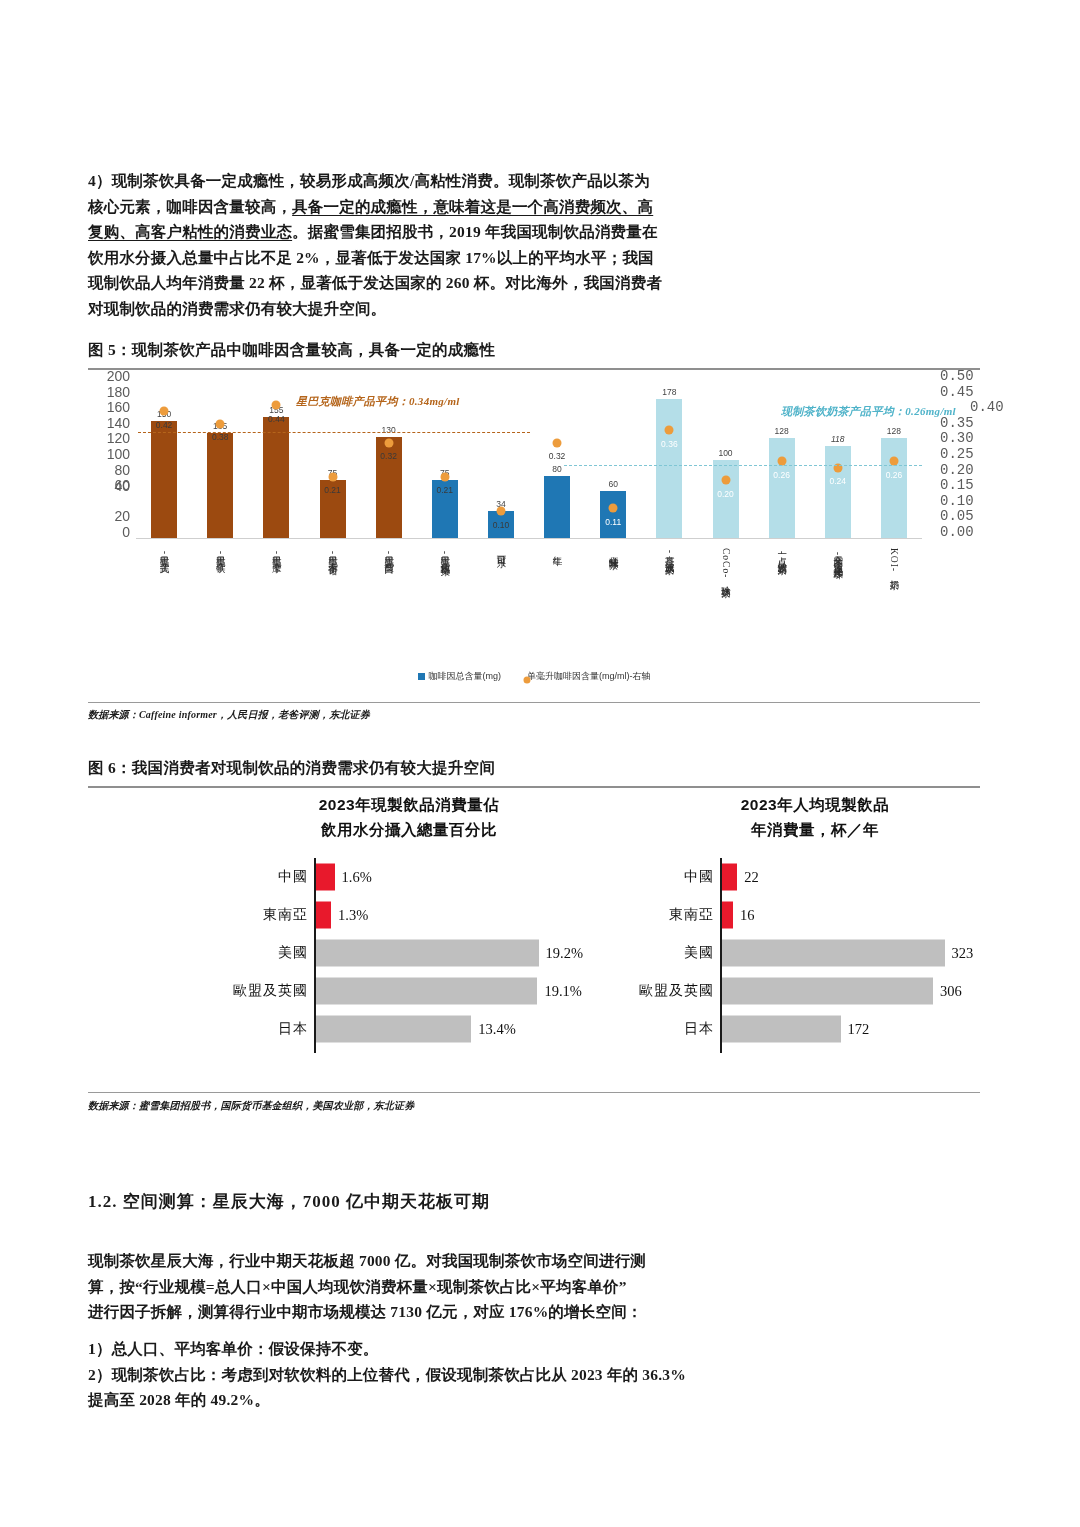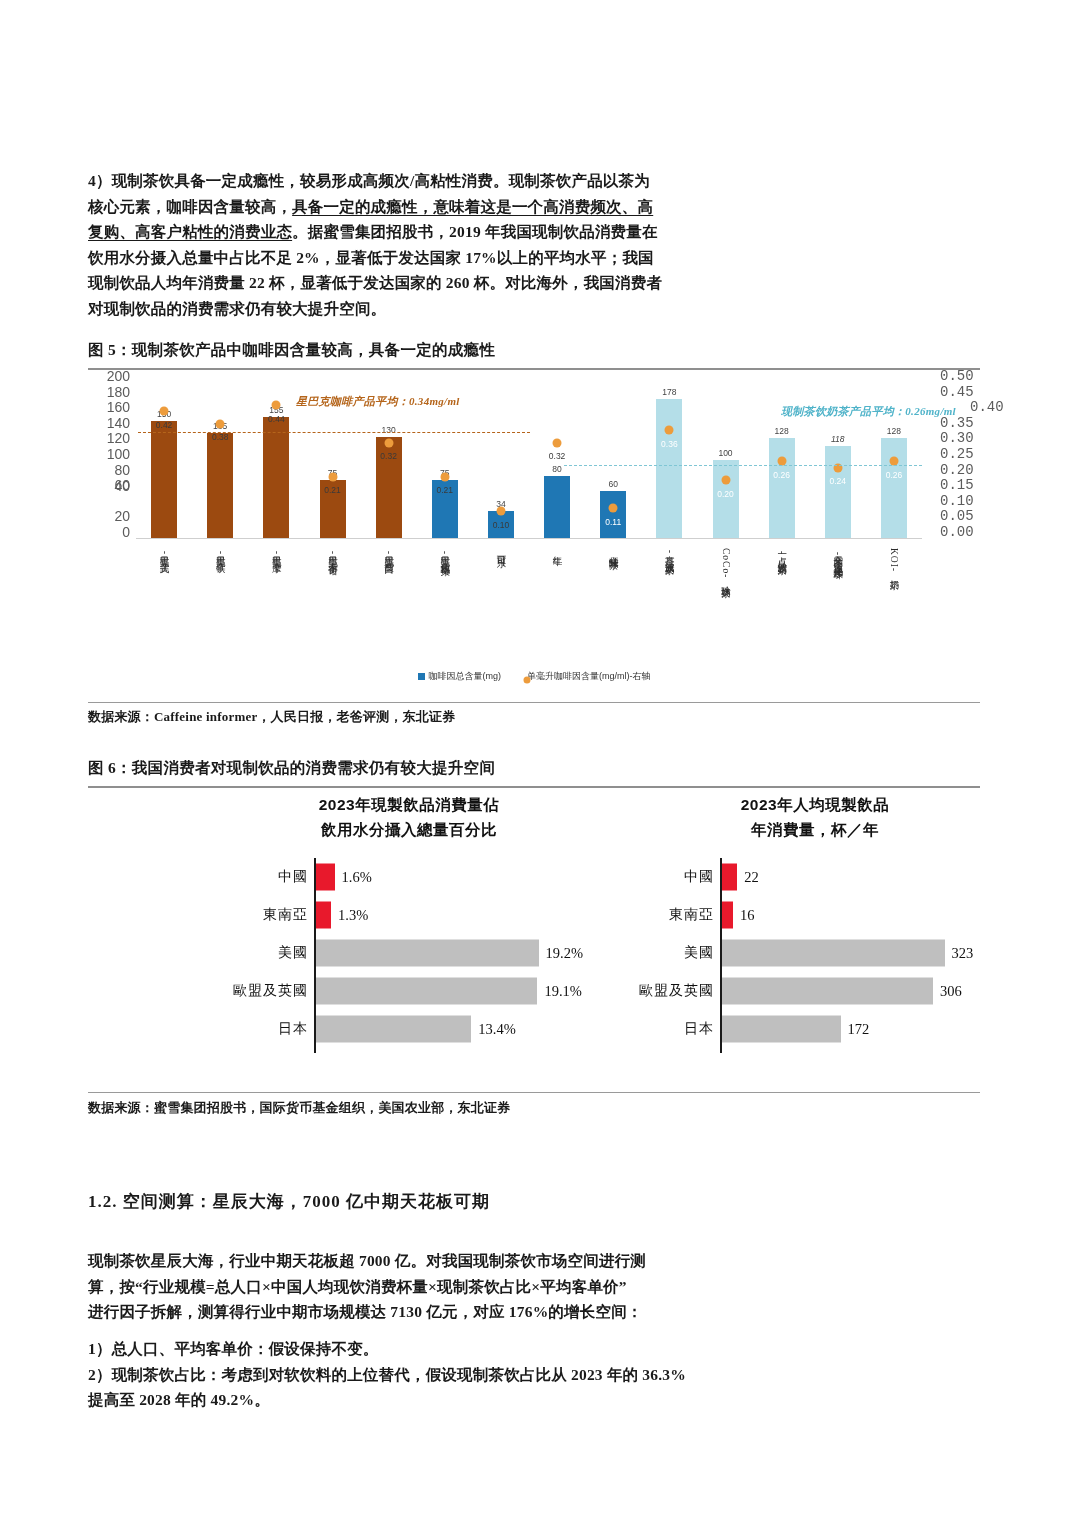--- a/index.html
+++ b/index.html
@@ -29,21 +29,22 @@
     font-weight:bold;
     letter-spacing:.3px;
   }
   .rule{
     position:absolute;
     height:2px;background:#8f8f8f;
   }
   .rule.thin{height:1px;background:#9a9a9a;}
   .src{
     position:absolute;
-    font-size:13px;
+    font-size:10px;
+    font-style:italic;
     font-weight:bold;
     letter-spacing:.2px;
   }
 
   
   .chart5{position:absolute;left:88px;top:376px;width:892px;height:320px;}
   .c5-plot{position:absolute;left:48px;top:6px;right:58px;height:156px;}
   .c5-axis-l,.c5-axis-r{
     position:absolute;top:0;width:44px;height:156px;
     font-family:"Liberation Sans","DejaVu Sans",sans-serif;

